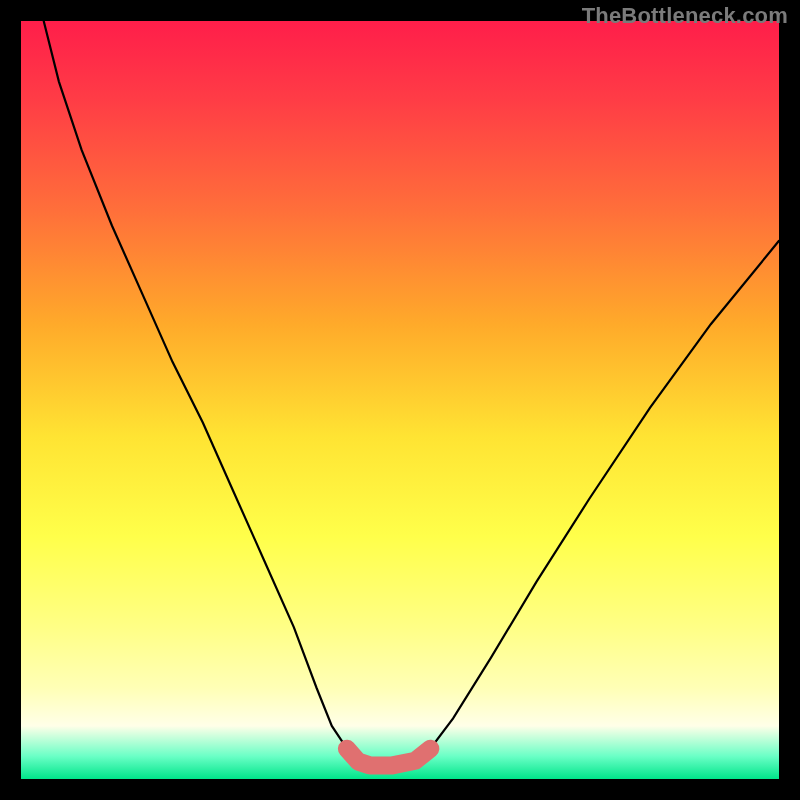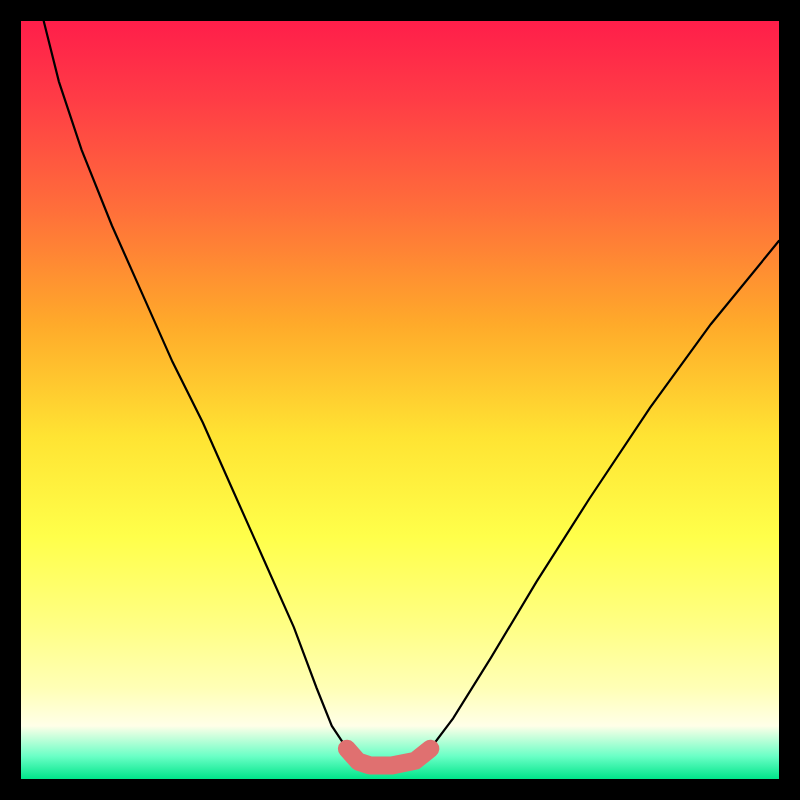--- a/index.html
+++ b/index.html
@@ -57,19 +57,20 @@
     overflow: visible;
   }
 </style>
 </head>
 <body>
 
 <div class="chart-wrap">
 
   <div class="plot-area"></div>
 
+  <div class="watermark">TheBottleneck.com</div>
 
   <svg class="curve-layer" viewBox="0 0 758 758" preserveAspectRatio="none">
     <path fill="none" stroke="#000000" stroke-width="2.2" stroke-linecap="round" d="M22.7 0.0 L37.9 60.6 L60.6 128.9 L91.0 204.7 L121.3 272.9 L151.6 341.1 L181.9 401.7 L212.2 470.0 L242.6 538.2 L272.9 606.4 L295.6 667.0 L310.8 704.9 L325.9 727.7 L337.3 740.6 L348.7 744.4 L371.4 744.4 L394.2 739.8 L409.3 727.7 L432.1 697.4 L470.0 636.7 L515.4 560.9 L568.5 477.5 L629.1 386.6 L689.8 303.2 L758.0 219.8"></path>
     <path fill="none" stroke="#e07070" stroke-width="18" stroke-linecap="round" stroke-linejoin="round" d="M325.9 727.7 L337.3 740.6 L348.7 744.4 L371.4 744.4 L394.2 739.8 L409.3 727.7"></path>
   </svg>
 
 </div>
 
 </body></html>

